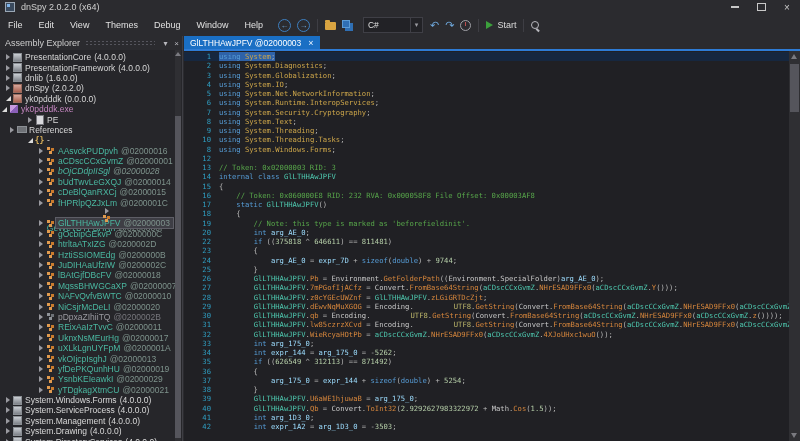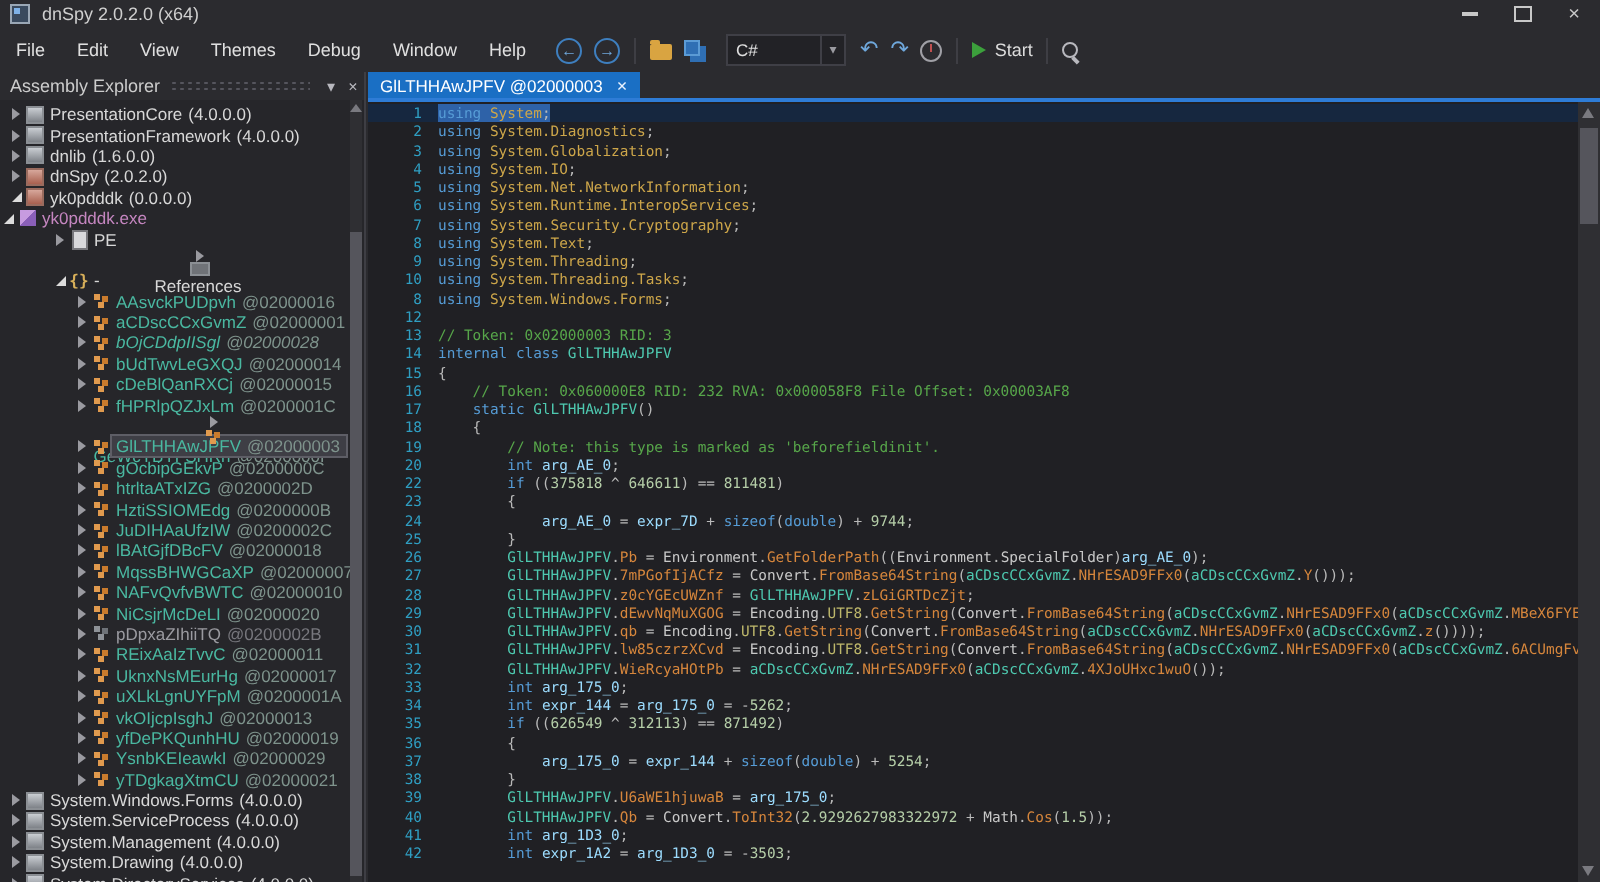--- a/index.html
+++ b/index.html
@@ -77,21 +77,21 @@
   .bluestripe{position:absolute;left:0;top:13px;width:616px;height:2px;background:#2E7CD6;}
   .code{position:absolute;left:0;top:15px;width:605px;height:390px;overflow:hidden;font-family:"DejaVu Sans Mono",monospace;font-size:7.2px;padding-top:1px;box-sizing:border-box;}
   .cline{height:9.25px;line-height:9.25px;white-space:pre;display:flex;}
   .ln{width:27px;flex:none;text-align:right;padding-right:8px;color:#2F9EC2;}
   .ctext{flex:1;}
   .sel-row{background:#16273F;}
   .sel-bg{background:#2E62A8;}
   .tk-k{color:#569CD6;} .tk-ns{color:#CDA64A;} .tk-ty{color:#4EC9B0;}
   .tk-m{color:#D6863C;} .tk-f{color:#D6863C;} .tk-loc{color:#9CDCFE;}
   .tk-num{color:#B5CEA8;} .tk-c{color:#57A64A;} .tk-pl{color:#B9B9B9;}
-  .tk-id{color:#C8C8C8;} .tk-pr{color:#BDB76B;}
+  .tk-id{color:#C8C8C8;} .tk-pr{color:#BDB76B;margin-left:40px;}
   
   .escroll{position:absolute;right:0;top:15px;width:11px;height:390px;background:#2F2F33;}
   .escroll .up{position:absolute;top:3px;left:2px;width:0;height:0;border-left:3.5px solid transparent;border-right:3.5px solid transparent;border-bottom:5px solid #7A7A80;}
   .escroll .down{position:absolute;bottom:3px;left:2px;width:0;height:0;border-left:3.5px solid transparent;border-right:3.5px solid transparent;border-top:5px solid #7A7A80;}
   .escroll .thumb{position:absolute;left:1px;top:13px;width:9px;height:48px;background:#55555C;}
 </style>
 </head>
 <body>
 
 <div class="titlebar">
@@ -228,21 +228,21 @@
         </div>
         <div class="trow" style="padding-left: 26px;">
           <span class="arr arr-c"></span>
           <span class="ticon">
             <span class="ic-pe"></span>
           </span>
           <span class="tlabel">
             <span class="tname ">PE</span>
           </span>
         </div>
-        <div class="trow" style="padding-left: 23px; flex-direction: column;">
+        <div class="trow" style="padding-left: 8px;">
           <span class="arr arr-c"></span>
           <span class="ticon">
             <span class="ic-references"></span>
           </span>
           <span class="tlabel">
             <span class="tname ">References</span>
           </span>
         </div>
         <div class="trow" style="padding-left: 26px;">
           <span class="arr arr-e"></span>

